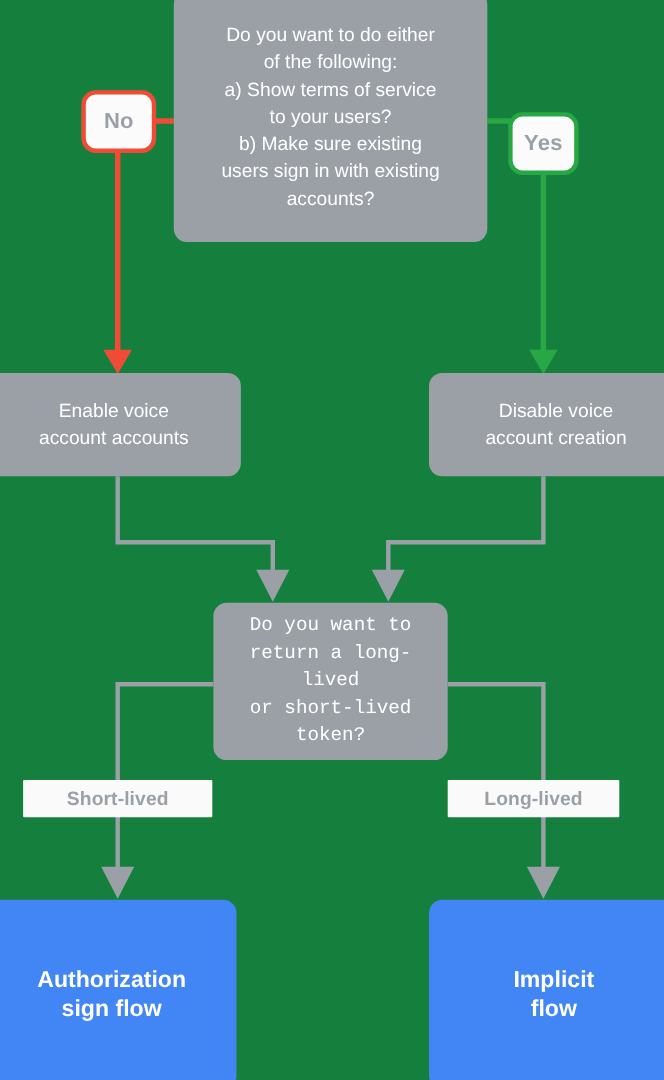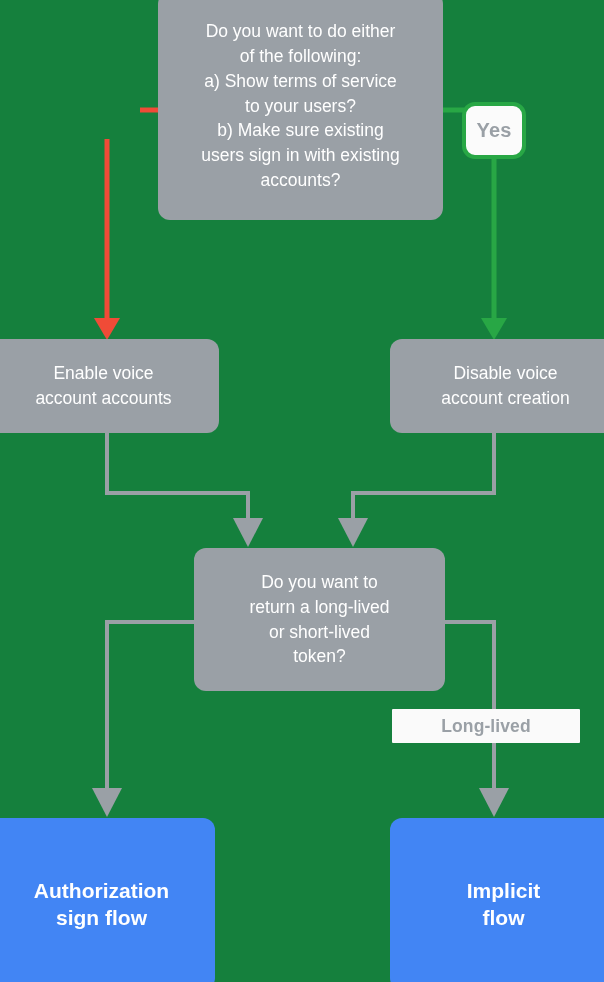--- a/index.html
+++ b/index.html
@@ -76,23 +76,23 @@
     white-space: pre-line;
     display: block;
   }
 
   
   #q1       { left: 158px; top: -8px;   width: 285px; height: 228px; }
   #badge-no { left: 74px;  top: 82px;   width: 68px;  height: 57px; }
   #badge-yes{ left: 462px; top: 82px;   width: 64px;  height: 57px; }
   #enable   { left: -12px; top: 339px;  width: 231px; height: 94px; }
   #disable  { left: 390px; top: 339px;  width: 231px; height: 94px; }
-  #q2       { left: 194px; top: 548px;  width: 251px; height: 143px; }
+  #q2       { left: 194px; top: 548px;  width: 213px; height: 143px; font-family: Liberation Mono, monospace; }
   #lbl-short{ left: 21px;  top: 709px;  width: 172px; height: 34px; }
-  #lbl-long { left: 392px; top: 709px;  width: 188px; height: 34px; }
+  #lbl-long { left: 407px; top: 709px;  width: 156px; height: 34px; }
   #auth     { left: -12px; top: 818px;  width: 227px; height: 172px; }
   #implicit { left: 390px; top: 818px;  width: 227px; height: 172px; }
 </style>
 </head>
 <body>
 
 <div id="canvas">
 
   <svg id="wires" viewBox="0 0 604 982" width="604" height="982" xmlns="http://www.w3.org/2000/svg">
 
@@ -122,20 +122,23 @@
   <div class="node gray-box" id="q1">
     <span class="txt">Do you want to do either
 of the following:
 a) Show terms of service
 to your users?
 b) Make sure existing
 users sign in with existing
 accounts?</span>
   </div>
 
+  <div class="node badge badge-no" id="badge-no">
+    <span class="txt">No</span>
+  </div>
 
   <div class="node badge badge-yes" id="badge-yes">
     <span class="txt">Yes</span>
   </div>
 
   <div class="node gray-box" id="enable">
     <span class="txt">Enable voice
 account accounts</span>
   </div>
 
@@ -144,20 +147,23 @@
 account creation</span>
   </div>
 
   <div class="node gray-box" id="q2">
     <span class="txt">Do you want to
 return a long-lived
 or short-lived
 token?</span>
   </div>
 
+  <div class="node edge-label" id="lbl-short">
+    <span class="txt">Short-lived</span>
+  </div>
 
   <div class="node edge-label" id="lbl-long">
     <span class="txt">Long-lived</span>
   </div>
 
   <div class="node blue-box" id="auth">
     <span class="txt">Authorization
 sign flow</span>
   </div>
 

